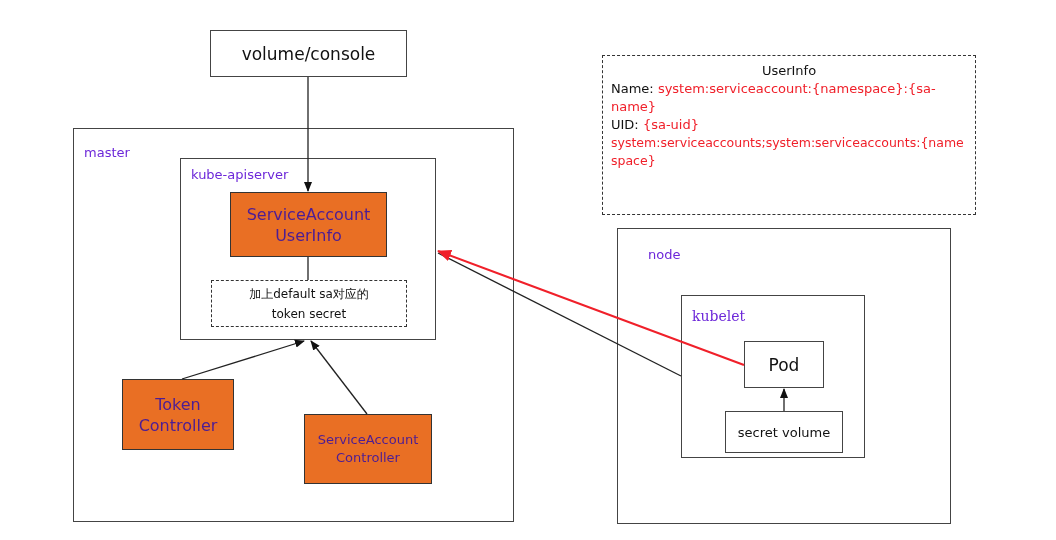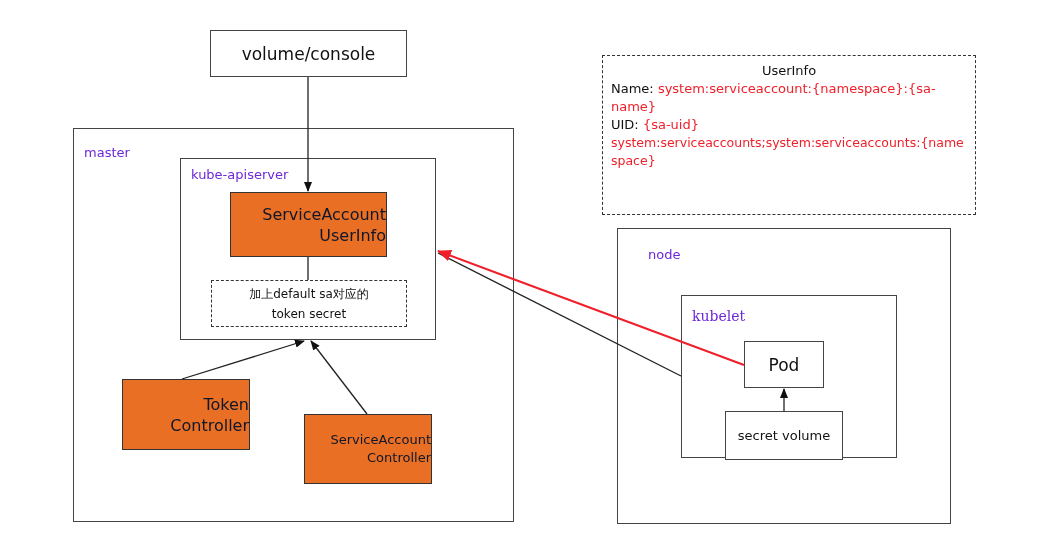--- a/index.html
+++ b/index.html
@@ -1,21 +1,21 @@
 <!DOCTYPE html>
 <html><head>
 <meta charset="utf-8">
 <style>
   html, body { margin: 0; padding: 0; background: #ffffff; }
   body { width: 1056px; height: 540px; position: relative; overflow: hidden;
          font-family: "DejaVu Sans", "Liberation Sans", sans-serif; color: #111; }
   .box { position: absolute; box-sizing: border-box; border: 1.5px solid #444; background: #fff; }
   .dashed { border: 1.5px dashed #333; background: transparent; }
-  .orange { background: #e96f24; border: 1.5px solid #333; display: flex; align-items: flex-end;
-            justify-content: center; text-align: center; color: #0f172a; }
+  .orange { background: #e96f24; border: 1.5px solid #333; display: flex; align-items: center;
+            justify-content: center; text-align: center; color: #4c1d95; }
   .center { display: flex; align-items: center; justify-content: center; text-align: center; }
   .label { position: absolute; font-size: 13px; color: #6d28d9; }
   .red { color: #f0202a; }
   svg.arrows { position: absolute; left: 0; top: 0; width: 1056px; height: 540px; pointer-events: none; }
   .serif { font-family: "DejaVu Serif", "Liberation Serif", serif; }
 </style>
 </head>
 <body>
 
 <div class="box center" style="left:210px; top:30px; width:197px; height:47px; font-size:17px;">
@@ -33,21 +33,21 @@
 <div class="box orange" style="left:230px; top:192px; width:157px; height:65px; font-size:16px; flex-direction:column; line-height:21px;">
   <span>ServiceAccount</span>
   <span>UserInfo</span>
 </div>
 
 <div class="box dashed center" style="left:211px; top:280px; width:196px; height:47px; font-size:12px; flex-direction:column; line-height:20px;">
   <span>加上default sa对应的</span>
   <span>token secret</span>
 </div>
 
-<div class="box orange" style="left:122px; top:379px; width:128px; height:71px; font-size:16px; flex-direction:column; line-height:21px;">
+<div class="box orange" style="left:122px; top:379px; width:112px; height:71px; font-size:16px; flex-direction:column; line-height:21px;">
   <span>Token</span>
   <span>Controller</span>
 </div>
 
 <div class="box orange" style="left:304px; top:414px; width:128px; height:70px; font-size:13px; flex-direction:column; line-height:18px;">
   <span>ServiceAccount</span>
   <span>Controller</span>
 </div>
 
 <div class="box dashed" style="left:602px; top:55px; width:374px; height:160px; font-size:13px; line-height:18px; padding:6px 0 0 8px;">
@@ -61,29 +61,29 @@
     <span class="red">{sa-uid}</span>
   </div>
   <div class="red" style="font-size:12.5px; white-space:nowrap;">system:serviceaccounts;system:serviceaccounts:{name</div>
   <div class="red" style="font-size:12.5px;">space}</div>
 </div>
 
 <div class="box" style="left:617px; top:228px; width:334px; height:296px;">
   <span class="label" style="left:14px; top:18px;margin-left:16px;">node</span>
 </div>
 
-<div class="box" style="left:681px; top:295px; width:216px; height:163px;">
+<div class="box" style="left:681px; top:295px; width:184px; height:163px;">
   <span class="label serif" style="left:10px; top:12px; font-size:14px;">kubelet</span>
 </div>
 
 <div class="box center" style="left:744px; top:341px; width:80px; height:47px; font-size:17px;">
   <span>Pod</span>
 </div>
 
-<div class="box center" style="left:725px; top:411px; width:118px; height:49px; font-size:13px;">
+<div class="box center" style="left:725px; top:411px; width:118px; height:42px; font-size:13px;">
   <span>secret volume</span>
 </div>
 
 <svg class="arrows" viewBox="0 0 1056 540">
   <defs>
     <marker id="ah-black" markerWidth="10" markerHeight="10" refX="9" refY="5" orient="auto" markerUnits="userSpaceOnUse">
       <path d="M0,1 L10,5 L0,9 Z" fill="#111"></path>
     </marker>
     <marker id="ah-red" markerWidth="14" markerHeight="12" refX="13" refY="6" orient="auto" markerUnits="userSpaceOnUse">
       <path d="M0,0 L14,6 L0,12 Z" fill="#f0202a"></path>

